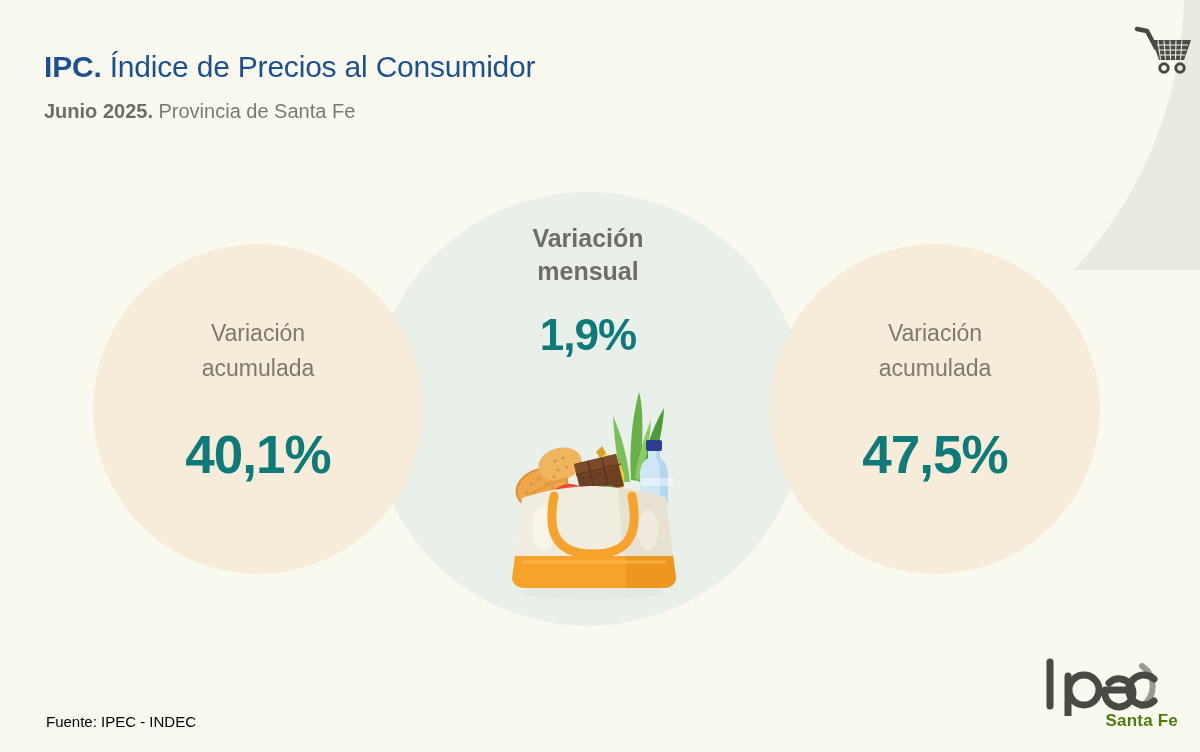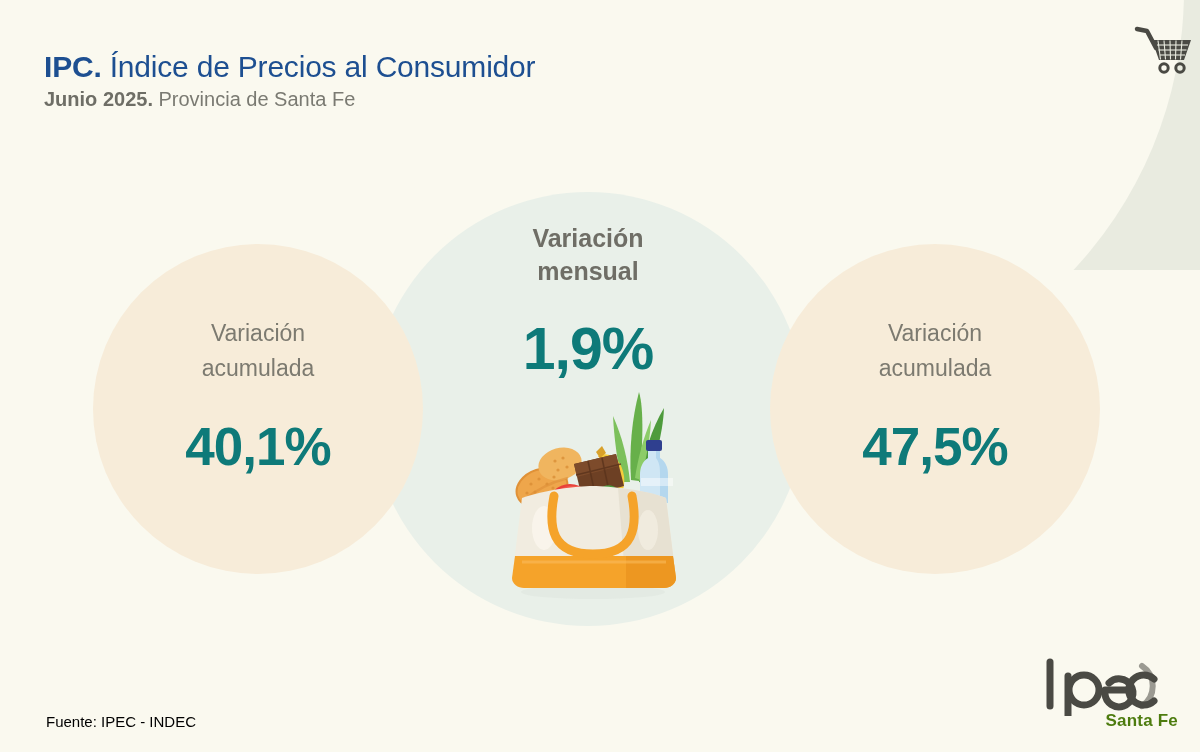--- a/index.html
+++ b/index.html
@@ -56,21 +56,21 @@
     font-size: 30px;
     line-height: 38px;
     color: #1d4f91;
     letter-spacing: -0.2px;
     white-space: nowrap;
   }
   .title .strong { font-weight: bold; }
   .title .light  { font-weight: normal; }
 
   .subtitle {
-    margin-top: 0;
+    margin-top: 12px;
     font-size: 20px;
     line-height: 26px;
     color: #7a7a72;
     white-space: nowrap;
   }
   .subtitle .strong { font-weight: bold; color: #6e6e66; }
   .subtitle .light  { font-weight: normal; }
 
   
   .cart-icon {
@@ -121,21 +121,21 @@
   .stat-left  { left: 93px;  top: 316px; }
   .stat-right { left: 770px; top: 316px; }
 
   .stat-label {
     font-size: 23px;
     line-height: 35px;
     color: #7c7a70;
     font-weight: normal;
   }
   .stat-value {
-    margin-top: 32px;
+    margin-top: 40px;
     font-size: 53px;
     line-height: 58px;
     font-weight: bold;
     color: #0e7a79;
     letter-spacing: -1px;
   }
 
   .stat-center {
     position: absolute;
     left: 371px;
@@ -144,22 +144,22 @@
     text-align: center;
     z-index: 5;
   }
   .stat-center .stat-label {
     font-size: 25px;
     line-height: 33px;
     font-weight: bold;
     color: #6f6e66;
   }
   .stat-center .stat-value {
-    margin-top: 28px;
-    font-size: 59px;
+    margin-top: 14px;
+    font-size: 44px;
     line-height: 66px;
   }
 
   
   .bag-wrap {
     position: absolute;
     left: 498px;
     top: 378px;
     width: 190px;
     height: 225px;

